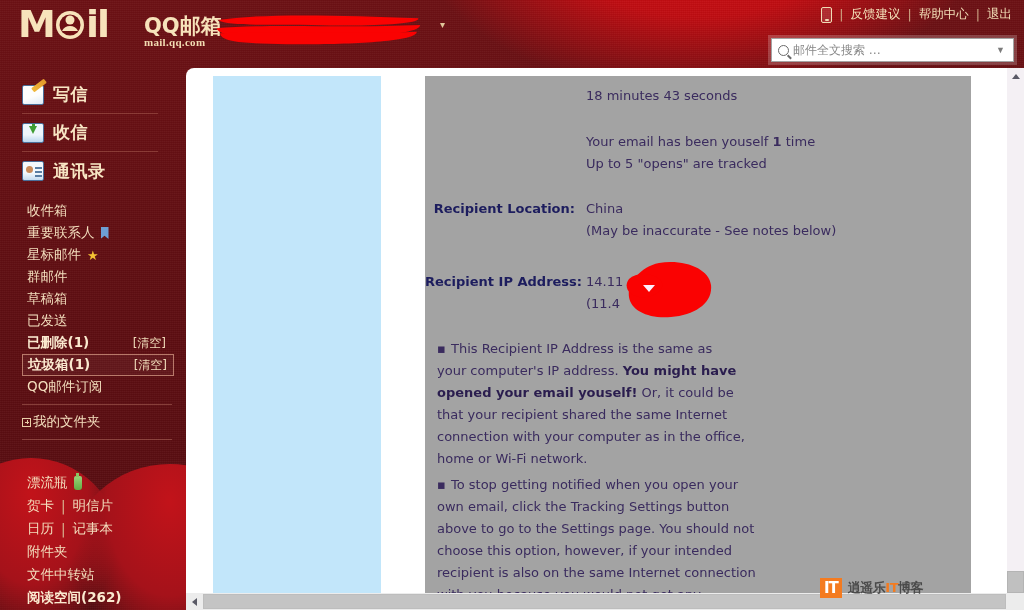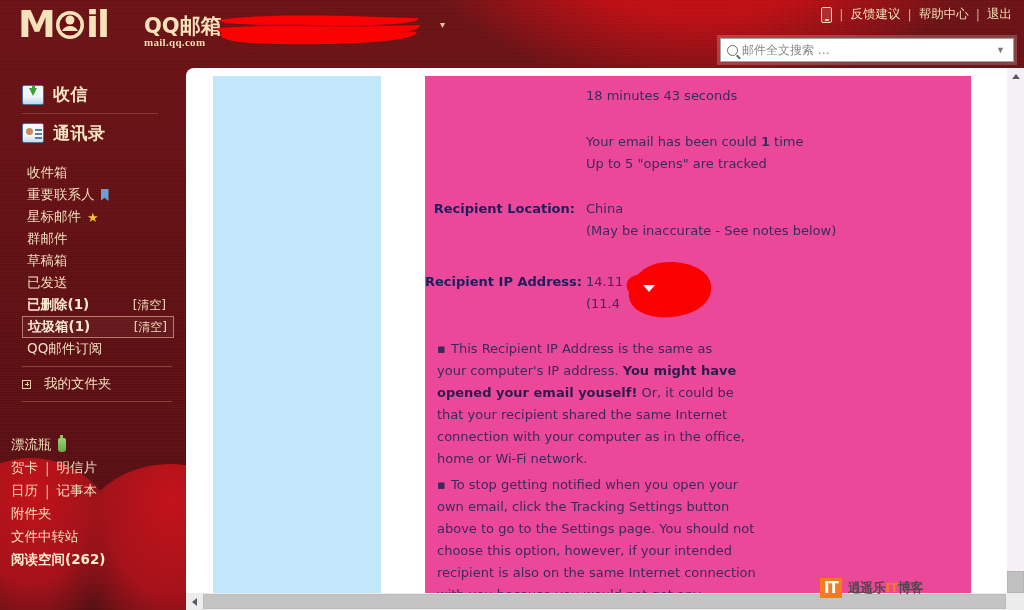--- a/index.html
+++ b/index.html
@@ -84,21 +84,21 @@
     display: inline-block; position: relative; background: rgba(255,255,255,.12);
   }
   .phone-ico::after {
     content: ""; position: absolute; left: 2.5px; bottom: 1px;
     width: 4px; height: 1.5px; background: #f0dcb6; border-radius: 1px;
   }
 
   
   #searchbar {
     position: absolute; right: 10px; top: 38px;
-    width: 294px; height: 24px;
+    width: 243px; height: 24px;
     background: #ffffff;
     border: 1px solid #a3a3a3;
     box-shadow: 0 0 0 3px rgba(255,255,255,.20);
     display: flex; align-items: center;
     padding: 0 4px 0 6px;
     z-index: 6;
   }
   .search-ico {
     width: 11px; height: 11px; border: 1.6px solid #6a6a6a; border-radius: 50%;
     position: relative; flex: 0 0 auto; margin-right: 4px;
@@ -215,40 +215,40 @@
     display:inline-block; width: 8px; height: 14px; margin-left: 6px;
     background: linear-gradient(180deg,#9bd37a,#63ab43);
     border-radius: 2px 2px 3px 3px; position: relative; vertical-align: middle;
   }
   .bottle-ico::before {
     content:""; position:absolute; left: 2.5px; top:-3px; width: 3px; height: 4px;
     background: #8ac463;
   }
 
   .group-row {
-    display: flex; align-items: center; gap: 12px;
+    display: flex; align-items: center; gap: 1px;
     height: 22px; font-size: 13.5px; color: #f4dfbe;
     font-family: "DejaVu Sans", sans-serif;
   }
   .plus-box {
     width: 9px; height: 9px; border: 1px solid #e9cfa8;
     position: relative; flex: 0 0 auto; margin-right: 1px;
   }
   .plus-box::before, .plus-box::after {
     content:""; position:absolute; background:#e9cfa8;
   }
   .plus-box::before { left: 1.5px; top: 3.5px; width: 4px; height: 1px; }
   .plus-box::after  { left: 3.5px; top: 1.5px; width: 1px; height: 4px; }
 
   .hr-soft {
     height: 1px; background: rgba(255,190,160,.28);
     margin: 6px 14px 6px 22px; width: 150px;
   }
 
-  .tools-list { position: relative; padding-left: 6px; margin-top: 31px; }
+  .tools-list { position: relative; padding-left: 22px; margin-top: 31px; }
   .tool-row {
     display: flex; align-items: center;
     height: 23px; font-size: 13.5px; color: #f4dfbe;
     font-family: "DejaVu Sans", sans-serif;
     padding-left: 5px;
   }
   .tool-row.bold { font-weight: bold; color: #fbead0; }
   .tool-sep { color: #d9b894; padding: 0 7px; }
 
   
@@ -259,21 +259,21 @@
     border-top-left-radius: 8px;
     overflow: hidden;
     z-index: 3;
   }
   .mail-blue {
     position: absolute; left: 27px; top: 8px; width: 168px; height: 517px;
     background: #c2e6fa;
   }
   .mail-pink {
     position: absolute; left: 239px; top: 8px; width: 546px; height: 517px;
-    background: #ec4899;
+    background: #a3a3a3;
   }
   .mail-body {
     position: absolute; left: 0; top: 0; width: 546px; height: 517px;
     font-family: "DejaVu Sans", sans-serif;
     color: #2b2b6b;
   }
   .mb-line {
     position: absolute; font-size: 13px; color: #3a2b5e; white-space: nowrap;
   }
   .mb-label {
@@ -401,20 +401,24 @@
     <input id="search-input" type="text" placeholder="邮件全文搜索 …" style="">
     <span class="search-caret">▼</span>
   </div>
 
   <div id="sidebar">
     <div class="hill-a"></div>
     <div class="hill-b"></div>
 
     <div class="nav-main">
       <div class="row">
+        <span class="ico-box ico-compose"></span>
+        <span class="label">写信</span>
+      </div>
+      <div class="row">
         <span class="ico-box ico-inbox"></span>
         <span class="label">收信</span>
       </div>
       <div class="row">
         <span class="ico-box ico-contacts"></span>
         <span class="label">通讯录</span>
       </div>
     </div>
 
     <div class="folder-list">
@@ -492,21 +496,21 @@
   <div id="content">
 
     <div class="mail-blue"></div>
 
     <div class="mail-pink">
       <div class="mail-body">
 
         <span class="mb-line" style="left:161px; top:12px;">18 minutes 43 seconds</span>
 
         <div class="mb-line" style="left:161px; top:58px;">
-          <span>Your email has been could </span><b>1</b><span> time</span>
+          <span>Your email has been youself </span><b>1</b><span> time</span>
         </div>
 
         <span class="mb-line" style="left:161px; top:80px;">Up to 5 "opens" are tracked</span>
 
         <span class="mb-label" style="left:0px; top:125px; width:150px;">Recipient Location:</span>
         <span class="mb-line" style="left:161px; top:125px;">China</span>
         <span class="mb-line" style="left:161px; top:147px;">(May be inaccurate - See notes below)</span>
 
         <span class="mb-label" style="left:0px; top:198px; width:150px;">Recipient IP Address:</span>
         <span class="mb-line" style="left:161px; top:198px;">14.11</span>

